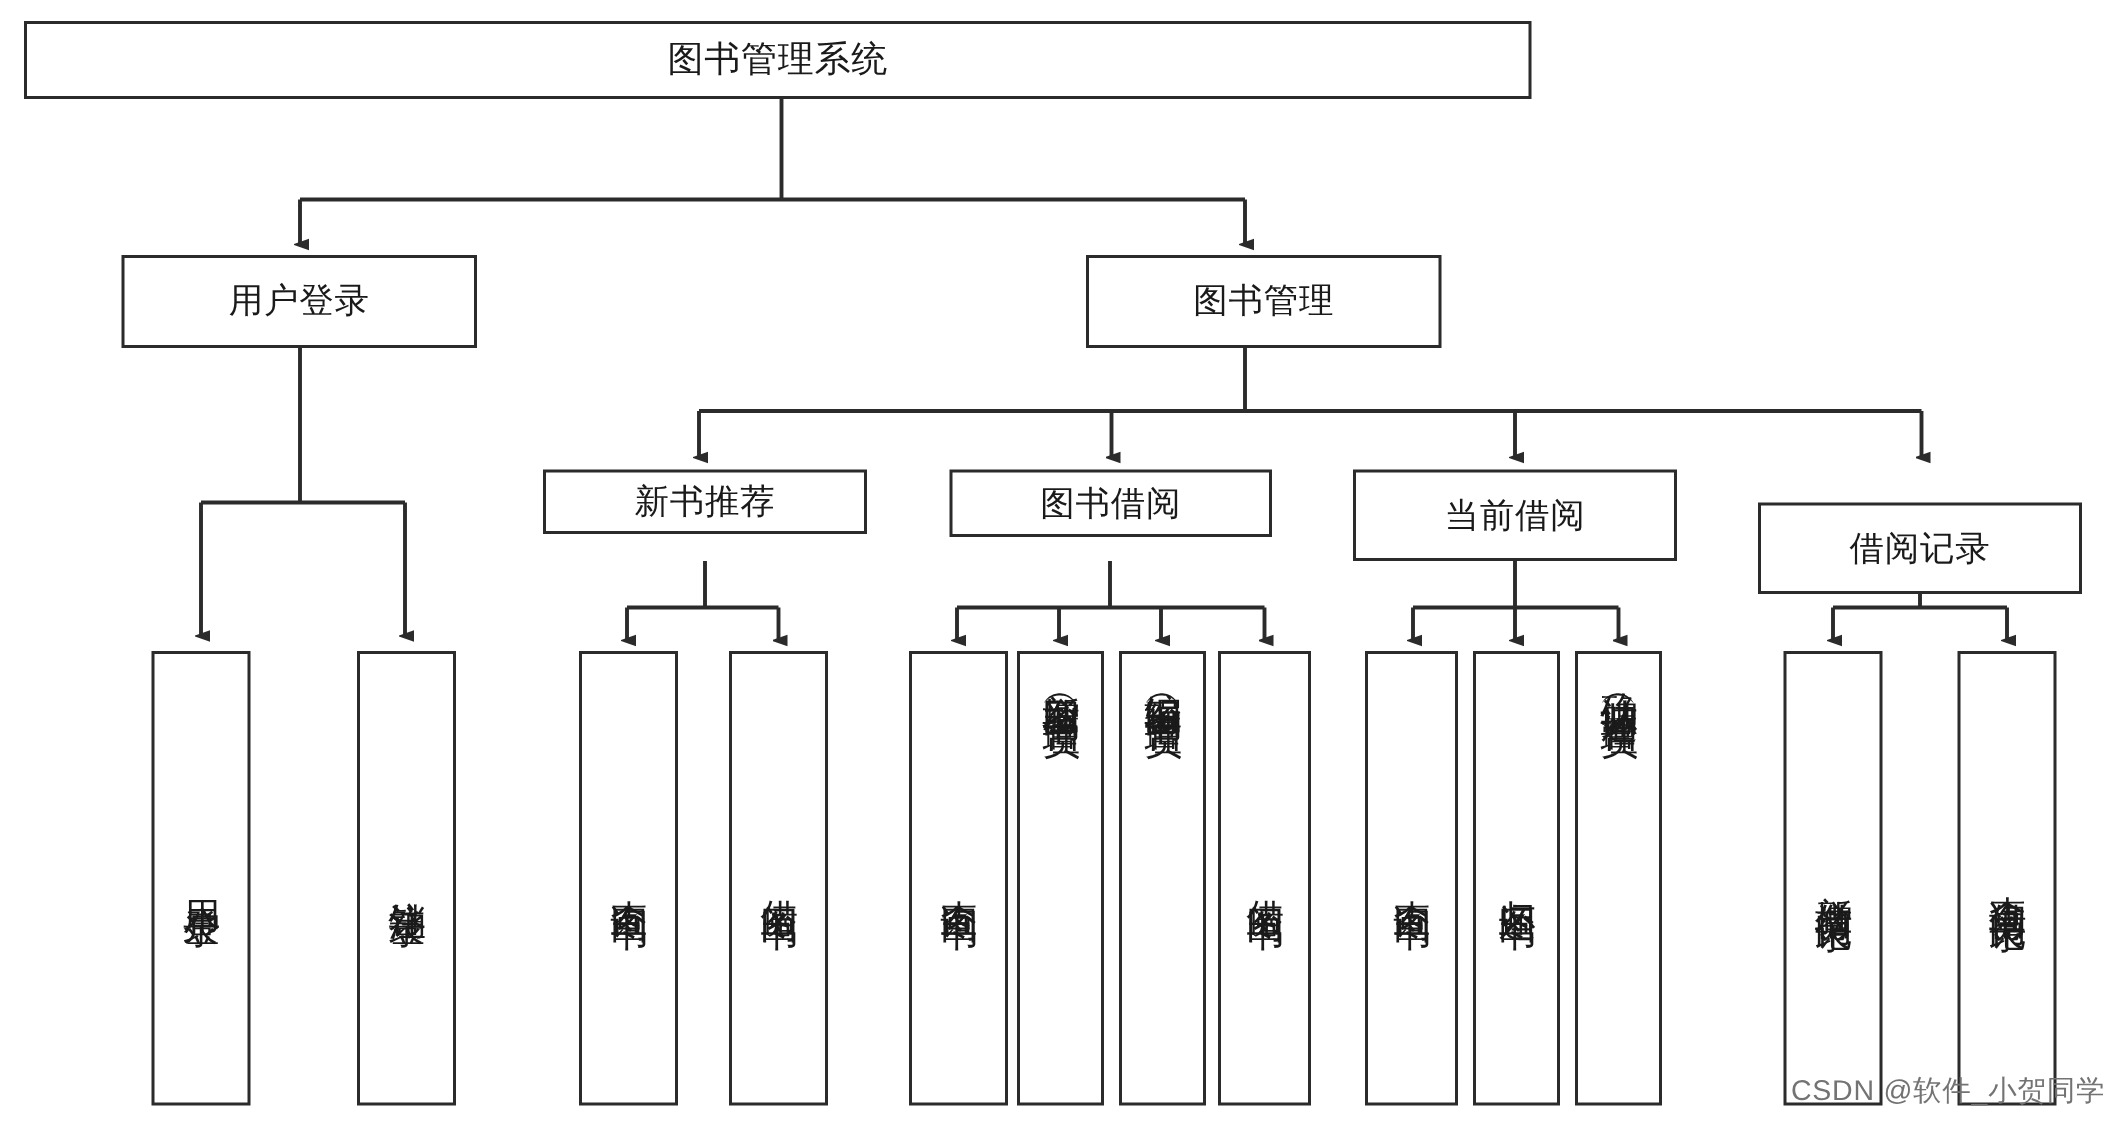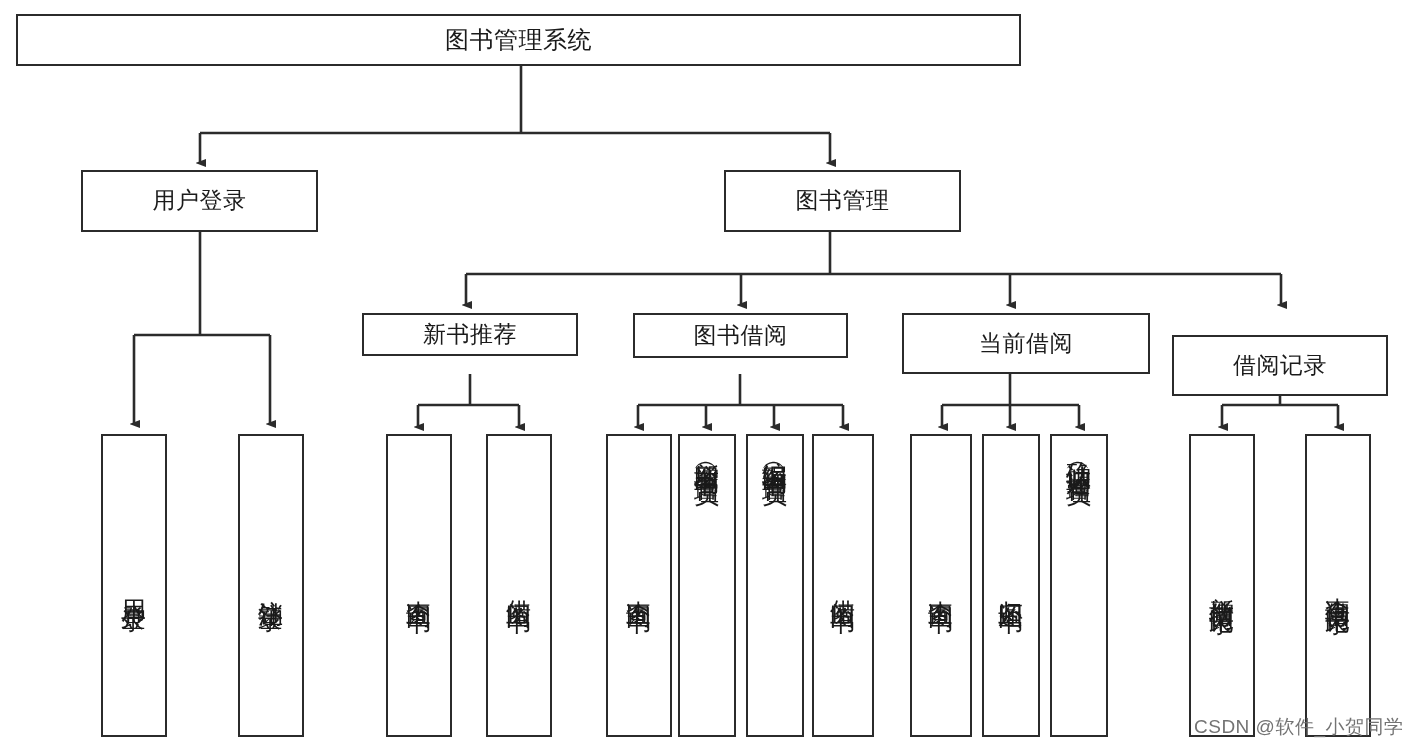--- a/index.html
+++ b/index.html
@@ -139,21 +139,21 @@
   <div class="node horiz" style="left:712px; top:170px; width:237px; height:62px;margin-left:12px;">
     <span class="label">图书管理</span>
   </div>
 
   <div class="node horiz" style="left:362px; top:313px; width:216px; height:43px;">
     <span class="label">新书推荐</span>
   </div>
   <div class="node horiz" style="left:633px; top:313px; width:215px; height:45px;">
     <span class="label">图书借阅</span>
   </div>
-  <div class="node horiz" style="left:902px; top:313px; width:248px; height:61px;">
+  <div class="node horiz" style="left:902px; top:313px; width:216px; height:61px;">
     <span class="label">当前借阅</span>
   </div>
   <div class="node horiz" style="left:1172px; top:313px; width:216px; height:61px;margin-top:22px;">
     <span class="label">借阅记录</span>
   </div>
 
   <div class="node vert mid" style="left:101px; top:434px; width:66px; height:303px;">
     <span class="label">用户登录</span>
   </div>
   <div class="node vert mid" style="left:238px; top:434px; width:66px; height:303px;">

